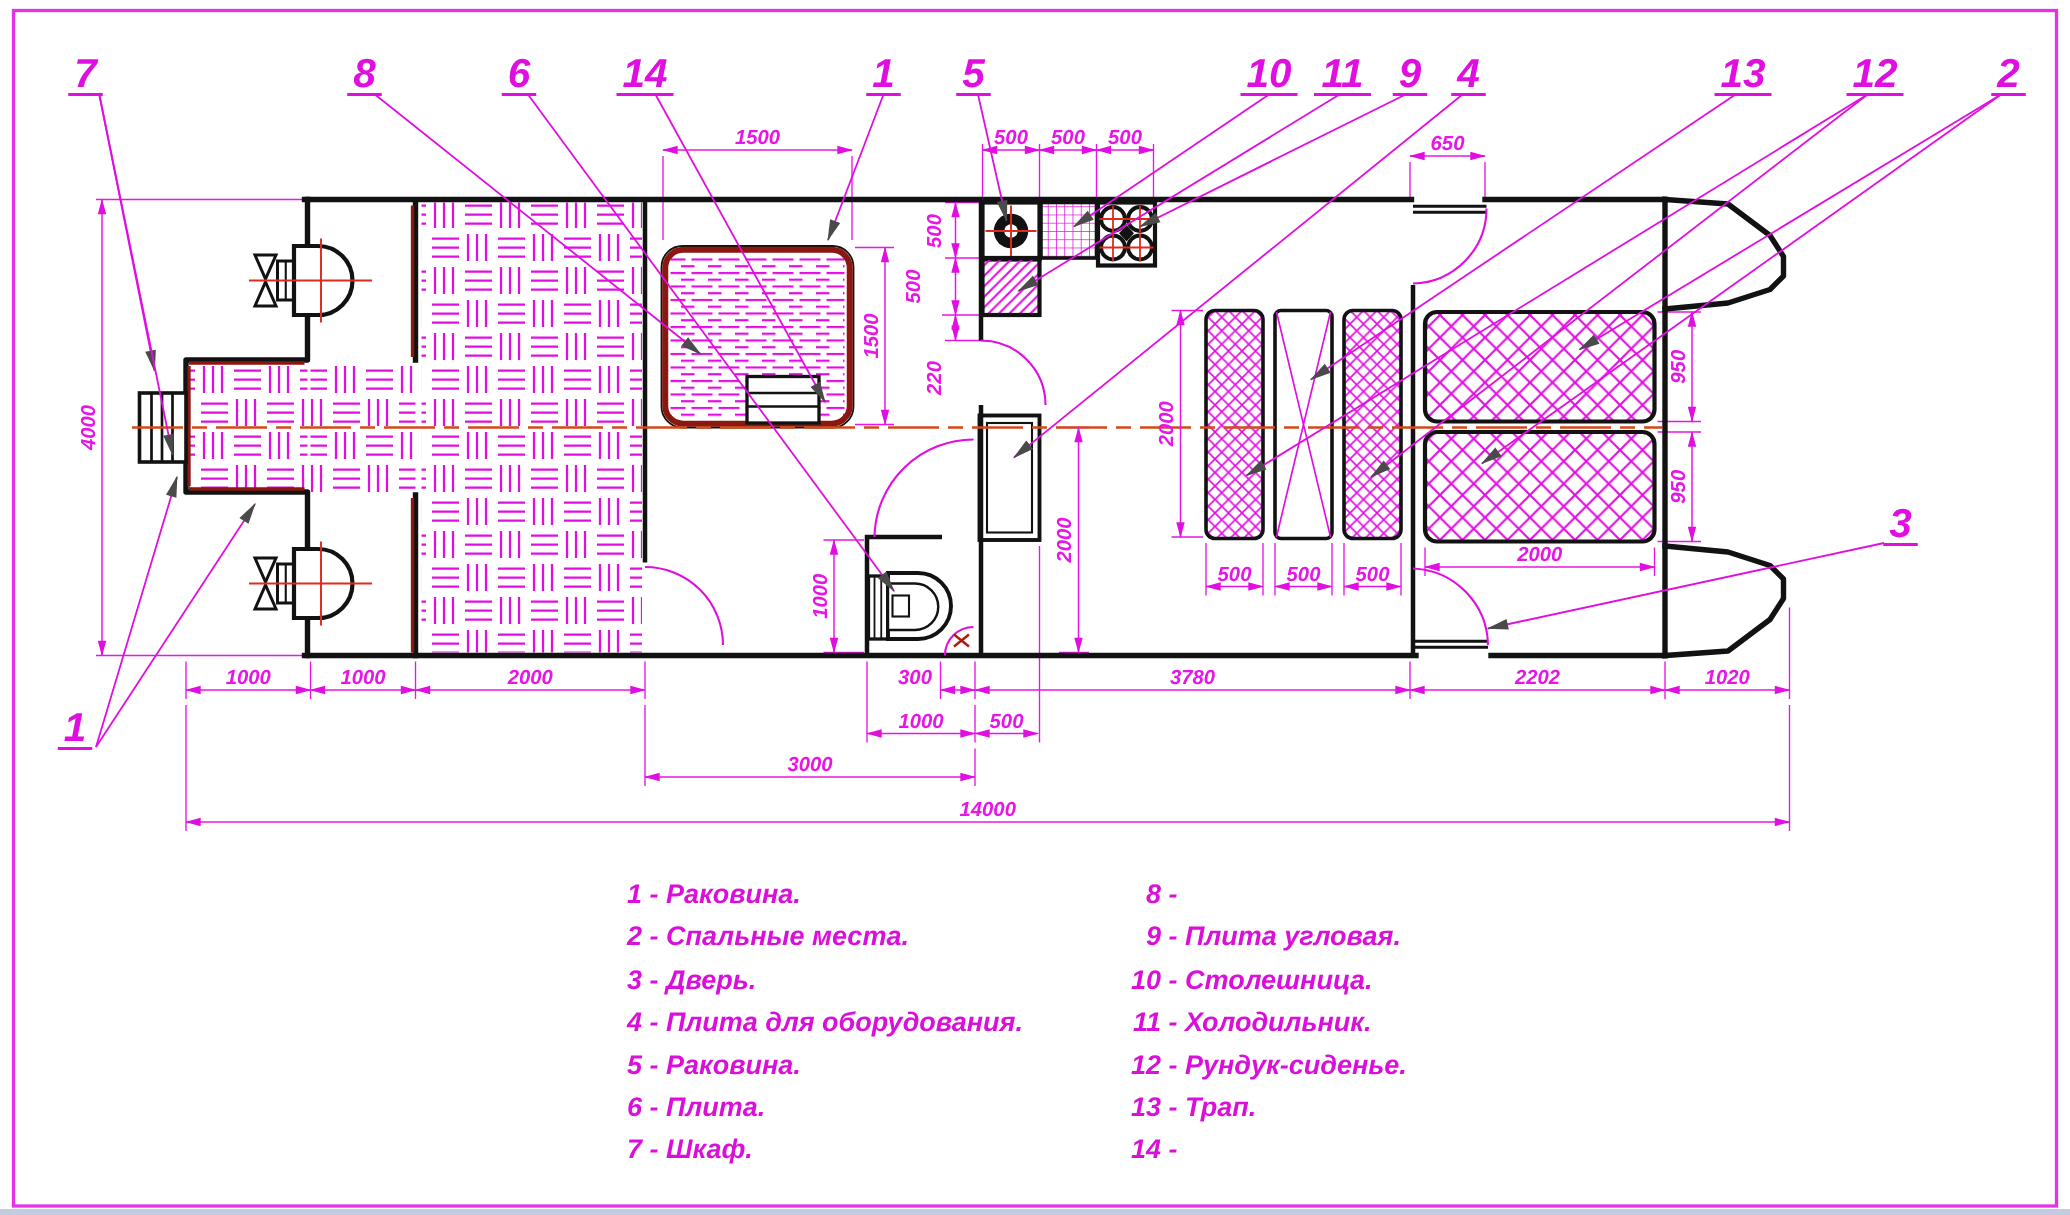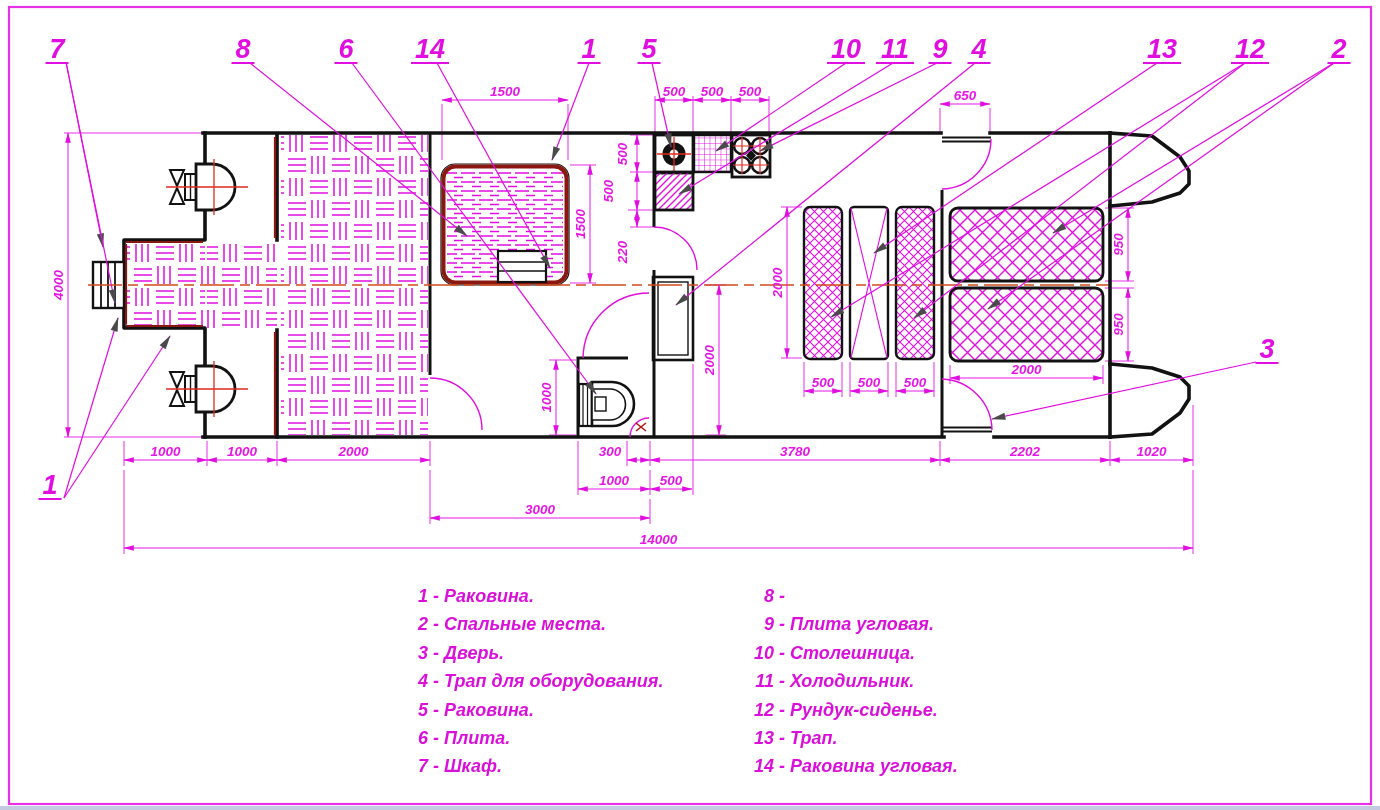--- a/index.html
+++ b/index.html
@@ -326,21 +326,21 @@
           <span>Спальные места.</span>
         </div>
         <div class="legrow">
           <span class="legnum">3</span>
           <span class="legdash">-</span>
           <span>Дверь.</span>
         </div>
         <div class="legrow">
           <span class="legnum">4</span>
           <span class="legdash">-</span>
-          <span>Трап для оборудования.</span>
+          <span>Плита для оборудования.</span>
         </div>
         <div class="legrow">
           <span class="legnum">5</span>
           <span class="legdash">-</span>
           <span>Раковина.</span>
         </div>
         <div class="legrow">
           <span class="legnum">6</span>
           <span class="legdash">-</span>
           <span>Плита.</span>
@@ -377,17 +377,16 @@
           <span>Рундук-сиденье.</span>
         </div>
         <div class="legrow">
           <span class="legnum">13</span>
           <span class="legdash">-</span>
           <span>Трап.</span>
         </div>
         <div class="legrow">
           <span class="legnum">14</span>
           <span class="legdash">-</span>
-          <span>Раковина угловая.</span>
         </div>
       </div>
 </div>
 </div>
 
 </body></html>

